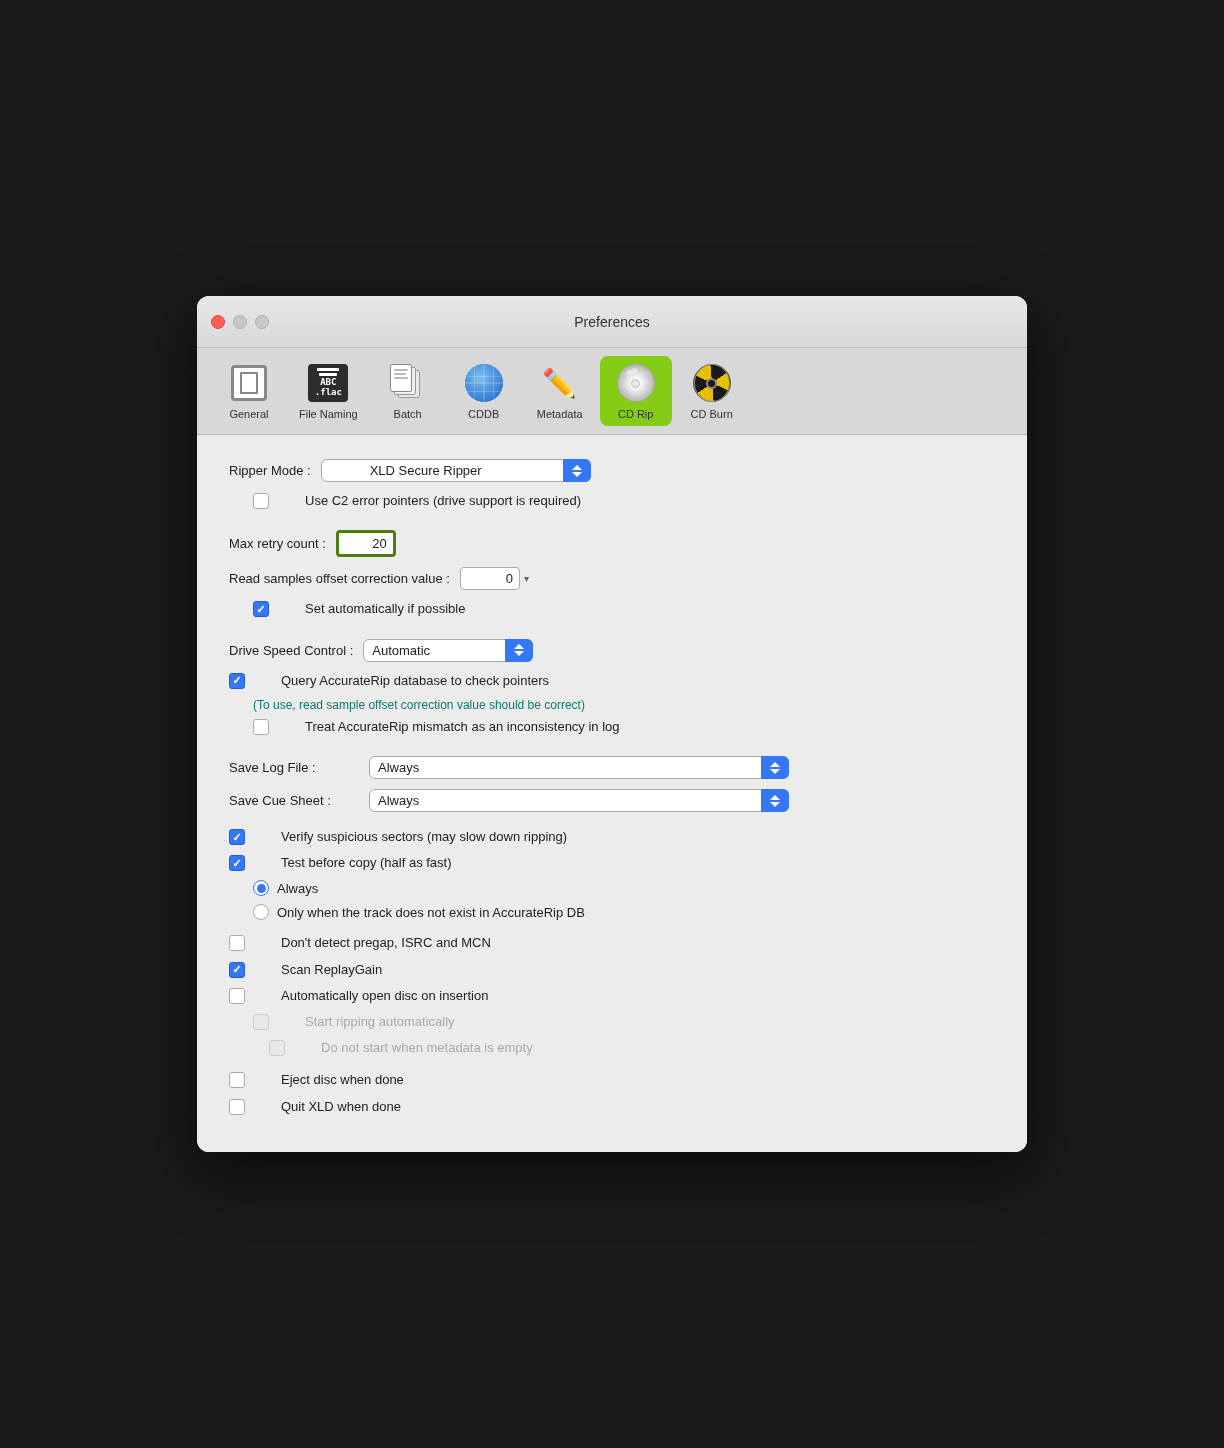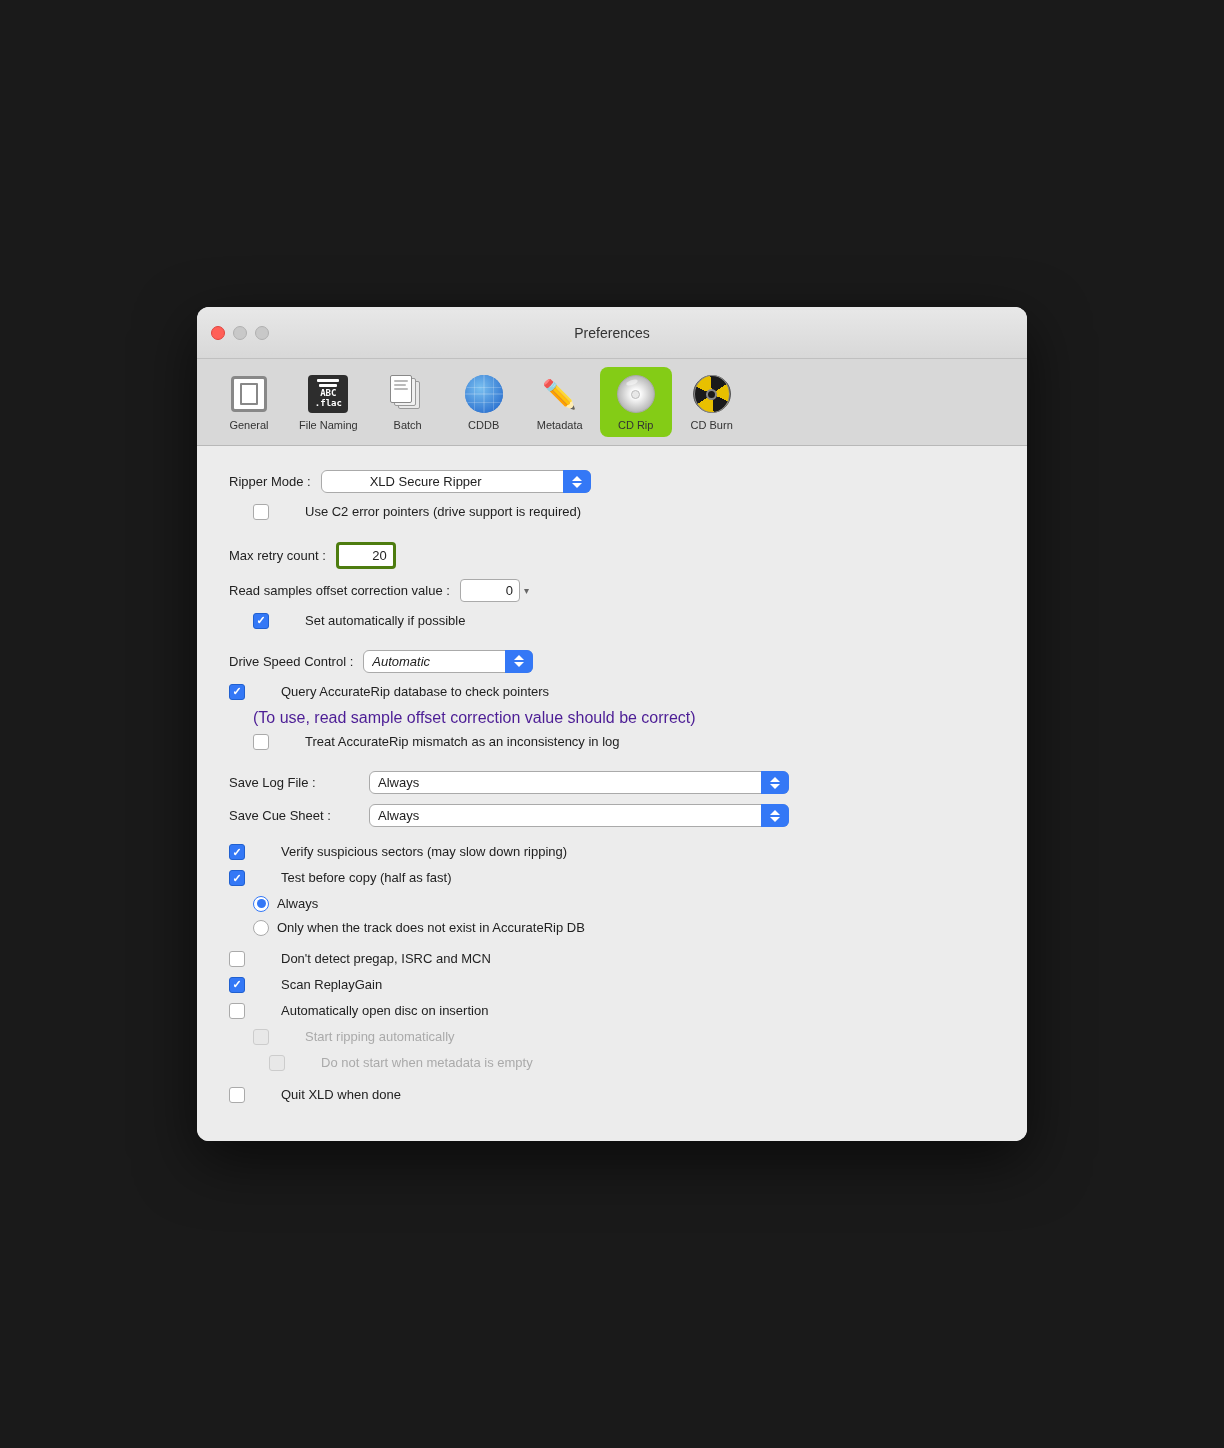--- a/index.html
+++ b/index.html
@@ -293,22 +293,22 @@
     .checkbox-label {
       font-size: 13px;
       color: #222;
       margin-left: 8px;
       line-height: 1.4;
     }
     .checkbox-label.disabled {
       color: #aaa;
     }
     .checkbox-sublabel {
-      font-size: 16px;
-      color: #4c1d95;
+      font-size: 12px;
+      color: #0f766e;
       margin-left: 24px;
       margin-bottom: 6px;
     }
 
     
     .radio-row {
       display: flex;
       align-items: center;
       margin-bottom: 8px;
       margin-left: 24px;
@@ -487,21 +487,21 @@
     <div class="checkbox-row checkbox-row-indent">
       <div class="macos-checkbox checked"></div>
       <span class="checkbox-label">Set automatically if possible</span>
     </div>
 
     <div class="section-gap-lg"></div>
 
     <div class="form-row">
       <span class="form-label form-label-right">Drive Speed Control :</span>
       <div class="select-container">
-        <select class="macos-select drive-speed-select" style="padding-right:38px;font-style:italic;">
+        <select class="macos-select drive-speed-select" style="padding-right:38px;">
           <option>Automatic</option>
         </select>
         <div class="select-blue-arrows">
           <div class="arrow-up-white"></div>
           <div class="arrow-down-white"></div>
         </div>
       </div>
     </div>
 
     <div class="checkbox-row">
@@ -587,20 +587,24 @@
       <span class="checkbox-label disabled">Start ripping automatically</span>
     </div>
 
     <div class="checkbox-row checkbox-row-indent2">
       <div class="macos-checkbox disabled"></div>
       <span class="checkbox-label disabled">Do not start when metadata is empty</span>
     </div>
 
     <div class="section-gap"></div>
 
+    <div class="checkbox-row">
+      <div class="macos-checkbox"></div>
+      <span class="checkbox-label">Eject disc when done</span>
+    </div>
 
     <div class="checkbox-row">
       <div class="macos-checkbox"></div>
       <span class="checkbox-label">Quit XLD when done</span>
     </div>
 
   </div>
 </div>
 
 </body></html>

